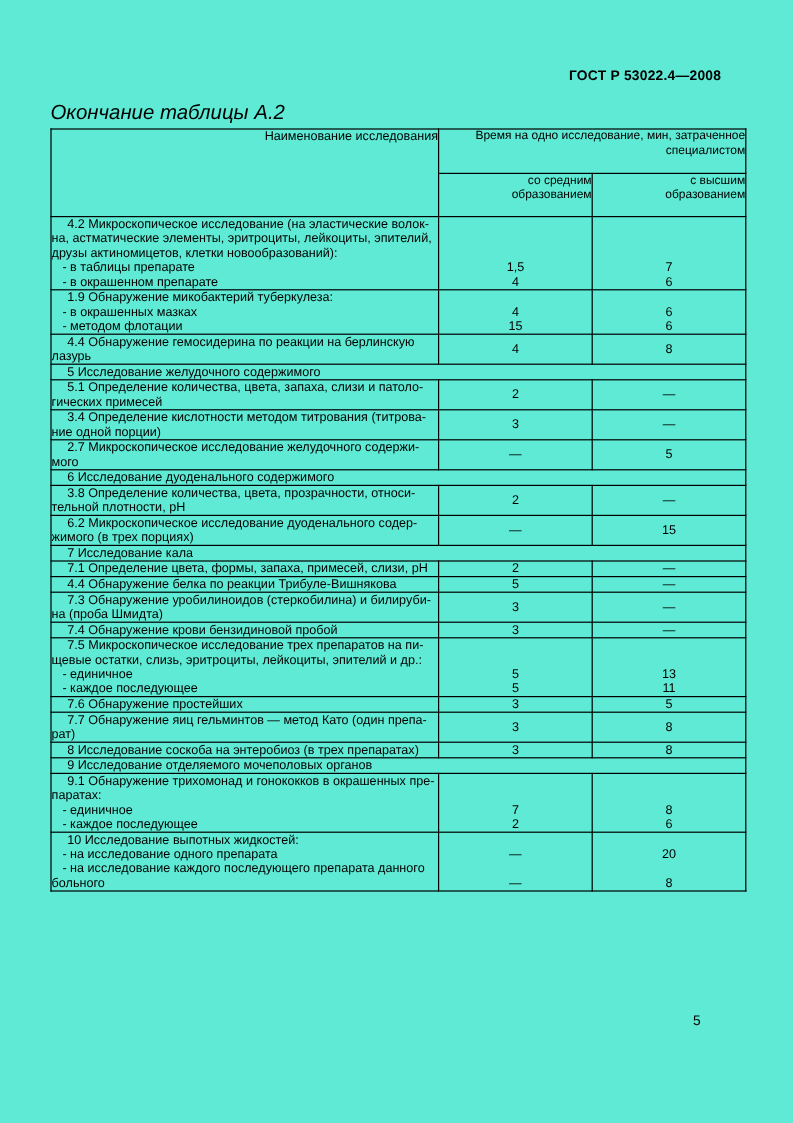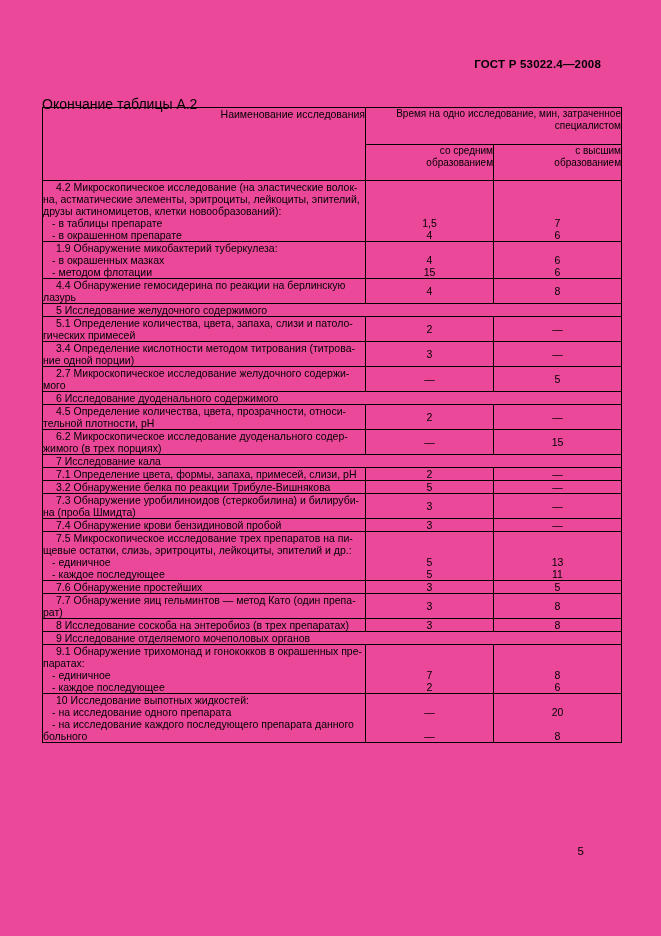--- a/index.html
+++ b/index.html
@@ -2,38 +2,39 @@
 <html><head>
 <meta charset="utf-8">
 <style>
   * { box-sizing: border-box; }
   html, body { margin: 0; padding: 0; background: #e8e8e8; }
   .page {
     position: relative;
     width: 661px;
     height: 936px;
     margin: 0 auto;
-    background: #ec4899;
+    background: #5eead4;
     font-family: "Liberation Sans", sans-serif;
     color: #000;
     overflow: hidden;
   }
   .doc-code {
     position: absolute;
     top: 58px;
     right: 60px;
     font-size: 11.5px;
     font-weight: bold;
     letter-spacing: 0.2px;
   }
   .caption {
     position: absolute;
-    top: 96px;
+    top: 84px;
     left: 42px;
-    font-size: 14px;
+    font-size: 17px;
+    font-style: italic;
   }
   .main-table {
     position: absolute;
     top: 107px;
     left: 42px;
     width: 579px;
     border-collapse: collapse;
     table-layout: fixed;
   }
   .main-table td {
@@ -173,21 +174,21 @@
           <td class="cell val-cell center">—</td>
           <td class="cell val-cell center">5</td>
         </tr>
         <tr>
           <td class="cell section-cell" colspan="3">
             <div class="line i1">6  Исследование дуоденального содержимого</div>
           </td>
         </tr>
         <tr>
           <td class="cell name-cell">
-            <div class="line i1">4.5  Определение количества, цвета, прозрачности, относи-</div>
+            <div class="line i1">3.8  Определение количества, цвета, прозрачности, относи-</div>
             <div class="line i0">тельной плотности, pH</div>
           </td>
           <td class="cell val-cell center">2</td>
           <td class="cell val-cell center">—</td>
         </tr>
         <tr>
           <td class="cell name-cell">
             <div class="line i1">6.2  Микроскопическое исследование дуоденального содер-</div>
             <div class="line i0">жимого (в трех порциях)</div>
           </td>
@@ -205,21 +206,21 @@
           </td>
           <td class="cell val-cell">
             <div class="line">2</div>
           </td>
           <td class="cell val-cell">
             <div class="line">—</div>
           </td>
         </tr>
         <tr>
           <td class="cell name-cell">
-            <div class="line i1">3.2  Обнаружение белка по реакции Трибуле-Вишнякова</div>
+            <div class="line i1">4.4  Обнаружение белка по реакции Трибуле-Вишнякова</div>
           </td>
           <td class="cell val-cell">
             <div class="line">5</div>
           </td>
           <td class="cell val-cell">
             <div class="line">—</div>
           </td>
         </tr>
         <tr>
           <td class="cell name-cell">

